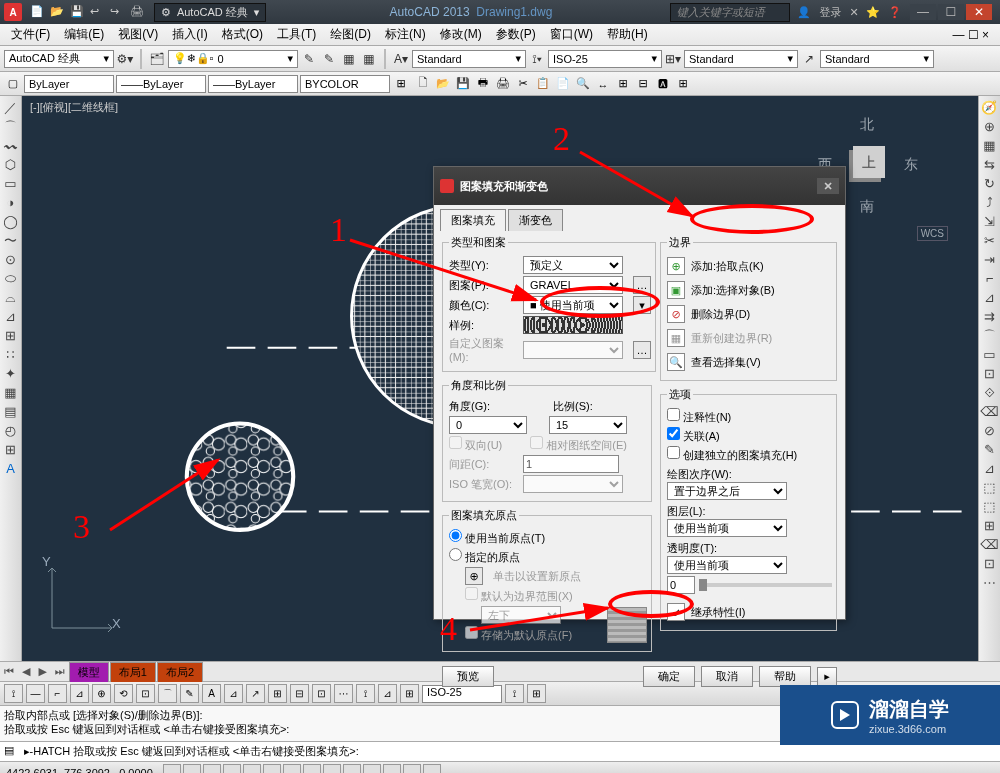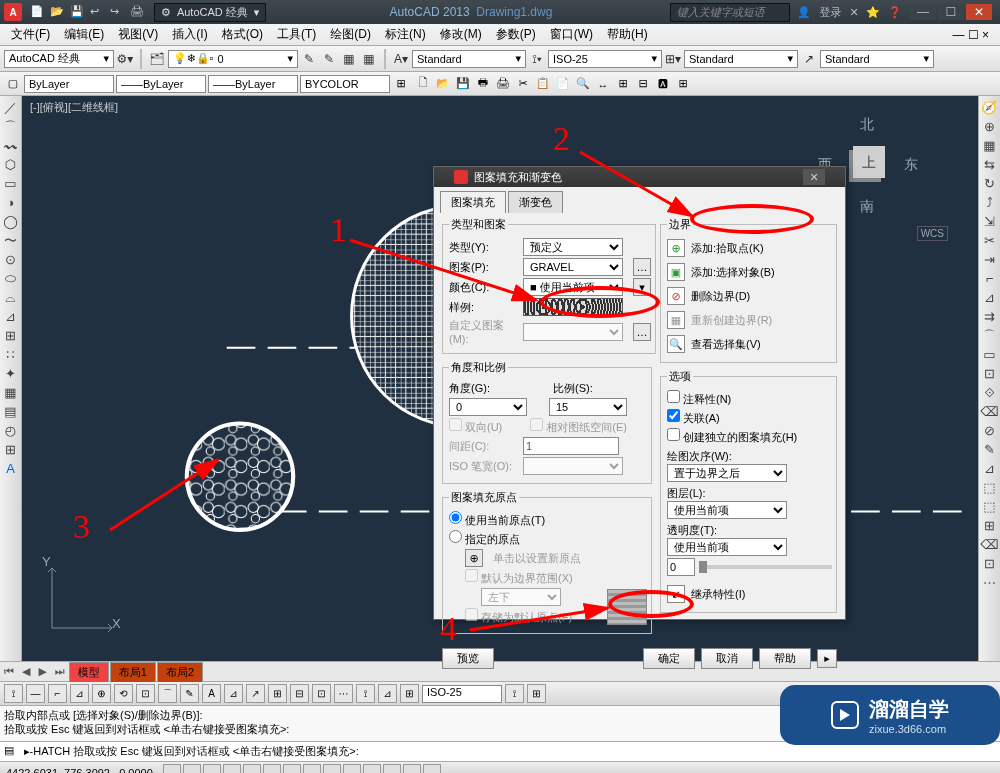--- a/index.html
+++ b/index.html
@@ -44,21 +44,21 @@
 .canvas .compass{position:absolute; top:20px; right:60px; width:100px; height:100px; color:#9fa8b0; font-size:14px;}
 .canvas .compass .cube{position:absolute; top:30px; left:35px; width:32px; height:32px; background:#d0d0d0; box-shadow: -4px 4px 0 #888;}
 .canvas .wcs{position:absolute; top:130px; right:30px; color:#9fa8b0; font-size:10px; border:1px solid #556; padding:1px 3px;}
 
 .canvas svg.drawing{position:absolute; inset:0;}
 
 .annot{position:absolute; color:#f00; font-size:34px; font-family:"Comic Sans MS",cursive; pointer-events:none;}
 
 
 .dialog{position:absolute; top:166px; left:433px; width:413px; height:454px; background:#f0f0f0; border:1px solid #666; box-shadow:2px 2px 8px rgba(0,0,0,0.4); font-size:11px; color:#000;}
-.dialog .dlg-title{height:20px; background:linear-gradient(#444,#333); color:#fff; display:flex; align-items:center; padding:0 20px;}
+.dialog .dlg-title{height:38px; background:linear-gradient(#444,#333); color:#fff; display:flex; align-items:center; padding:0 6px;font-weight:bold;}
 .dialog .dlg-title .dlg-logo{width:14px;height:14px;background:#d33;margin-right:6px;border-radius:2px;}
 .dialog .dlg-title .dlg-x{margin-left:auto; width:22px; height:16px; background:#555; display:flex; align-items:center; justify-content:center; color:#ccc;}
 .dialog .tabs{display:flex; padding:4px 6px 0 6px;}
 .dialog .tab{padding:3px 10px; background:#e0e0e0; border:1px solid #888; border-bottom:none; margin-right:2px;}
 .dialog .tab.active{background:#f0f0f0;}
 .dialog .body{display:flex; padding:0 8px 8px 8px; gap:8px;}
 .dialog .col{display:flex; flex-direction:column; gap:2px;}
 .dialog .col.left{width:210px;}
 .dialog .col.right{flex:1;}
 .dialog fieldset{border:1px solid #bbb; padding:4px 4px 6px 6px; margin-top:4px;}
@@ -81,35 +81,35 @@
 .dialog .previewbox{width:40px;height:36px;border:1px solid #888;background:repeating-linear-gradient(#bbb 0 3px,#999 3px 6px);}
 .dialog input[type=checkbox],.dialog input[type=radio]{margin-right:3px;}
 .dialog .opt label{display:block; margin:2px 0;}
 .dialog .opt select{width:120px;}
 
 
 .redcirc{position:absolute; border:4px solid #f00; border-radius:50%; pointer-events:none;}
 
 .tabsbar{height:20px; background:#e8e8e8; display:flex; align-items:center; border-top:1px solid #aaa; font-size:11px;}
 .tabsbar .tbtn{padding:1px 4px; color:#555;}
-.tabsbar .mtab{padding:2px 8px; border:1px solid #999; border-bottom:none; background:#ef4444; margin-right:1px;}
+.tabsbar .mtab{padding:2px 8px; border:1px solid #999; border-bottom:none; background:#a21caf; margin-right:1px;}
 .tabsbar .mtab.inactive{background:#c2410c;}
 
 .statusbar{height:24px; background:linear-gradient(#f0f0f0,#d8d8d8); display:flex; align-items:center; padding:0 4px; gap:3px; border-top:1px solid #aaa;}
 .statusbar .sico{width:19px; height:19px; border:1px solid #999; background:#e8e8e8; display:flex; align-items:center; justify-content:center; font-size:10px;}
 .statusbar .dd{background:#fff; border:1px solid #888; font-size:11px; height:18px; padding:0 4px; width:80px;}
 
 .cmdarea{height:36px; background:#f8f8f8; border-top:1px solid #aaa; font-size:11px; padding:2px 4px; line-height:14px;}
 .cmdline{height:20px; background:#fff; border-top:1px solid #aaa; display:flex; align-items:center; padding:0 4px; font-size:11px;}
 .cmdline .cmico{width:16px;height:16px;margin-right:4px;}
 
 .coordbar{height:22px; background:linear-gradient(#eee,#ccc); display:flex; align-items:center; font-size:11px; padding:0 6px; gap:10px; border-top:1px solid #aaa;}
 .coordbar .sico{width:18px;height:18px;border:1px solid #999;background:#e0e0e0;}
 
-.brand{position:absolute; right:0; bottom:28px; width:220px; height:60px; background:#1a4f8c; color:#fff; display:flex; align-items:center; justify-content:center; gap:10px; font-size:20px;border-radius:15px;}
+.brand{position:absolute; right:0; bottom:28px; width:220px; height:60px; background:#1a4f8c; color:#fff; display:flex; align-items:center; justify-content:center; gap:10px; font-size:20px;}
 .brand .play{width:28px;height:28px; border:2px solid #fff; border-radius:6px; display:flex; align-items:center; justify-content:center;}
 .brand .play::after{content:""; border-left:10px solid #fff; border-top:6px solid transparent; border-bottom:6px solid transparent;}
 
 .arrow-svg{position:absolute; pointer-events:none;}
 </style>
 </head>
 <body>
 
 <div class="titlebar">
   <div class="logo">A</div>

